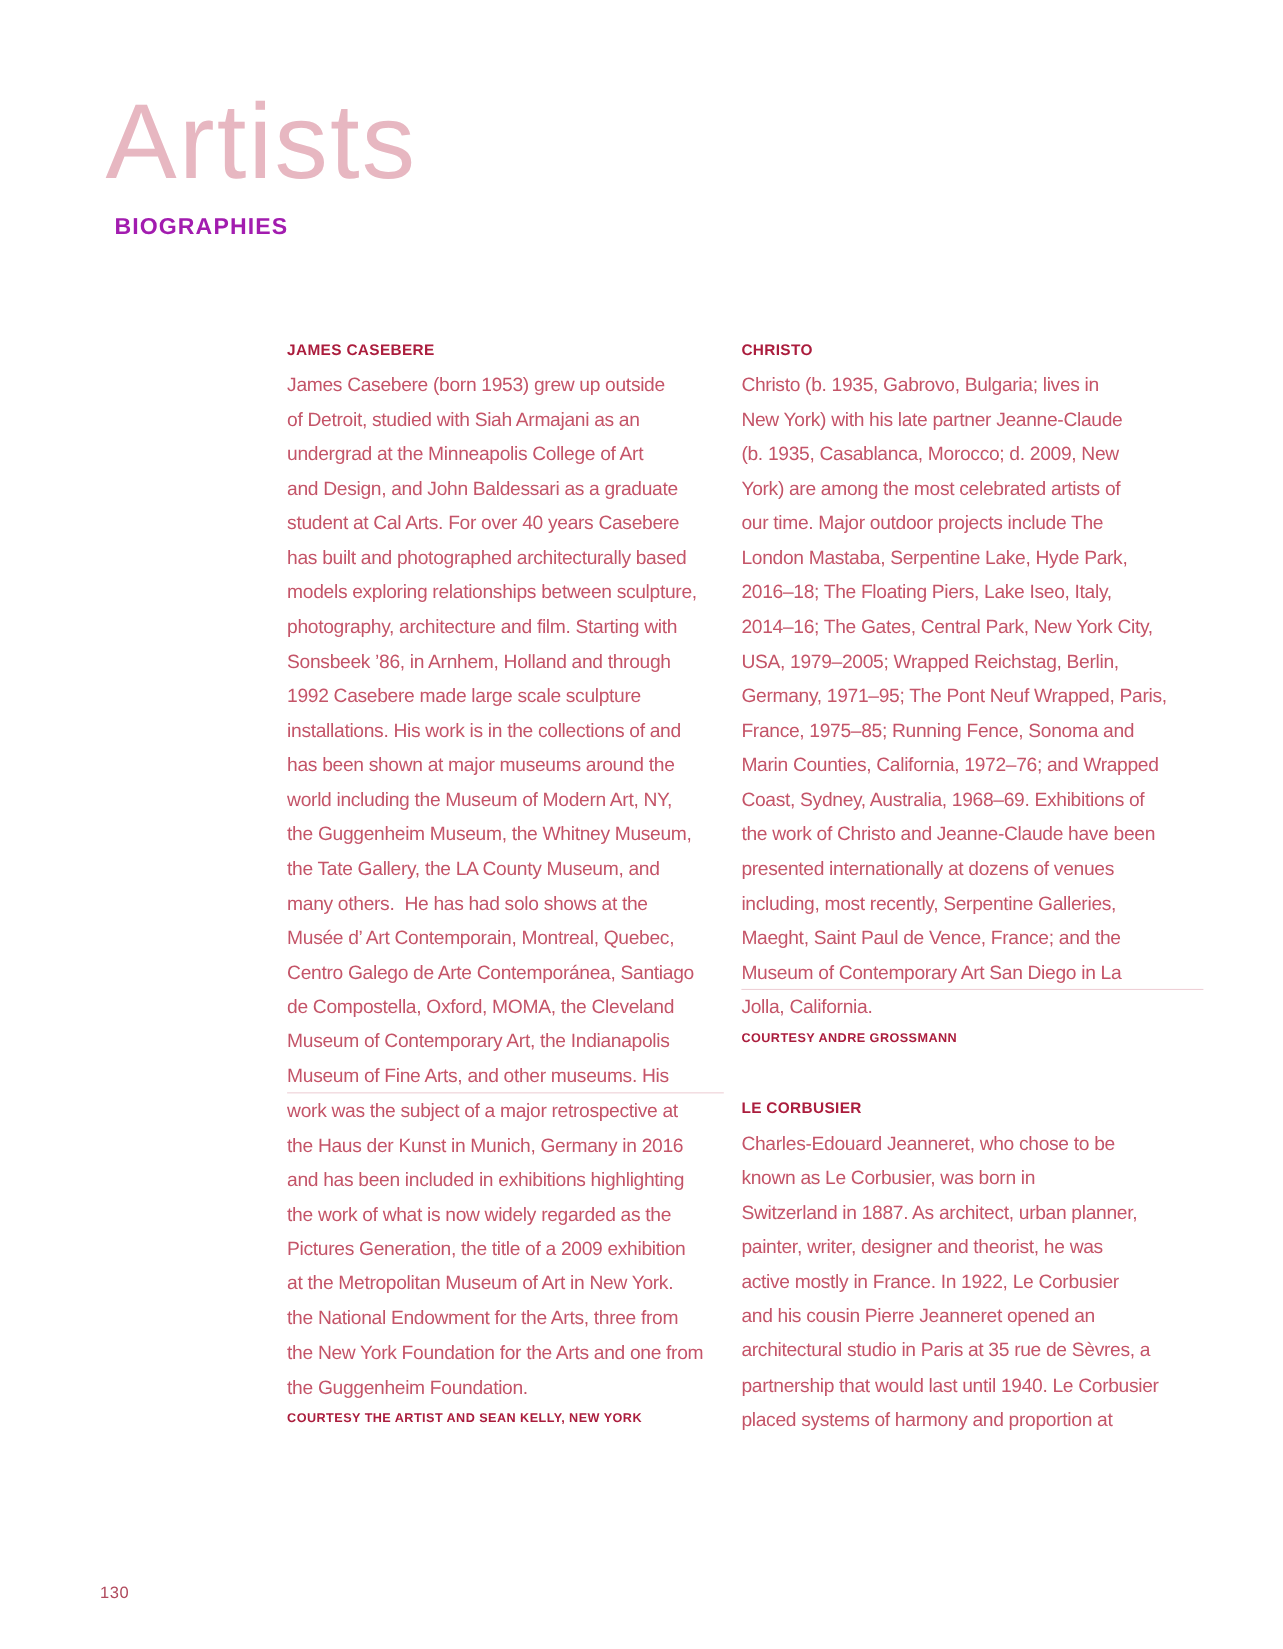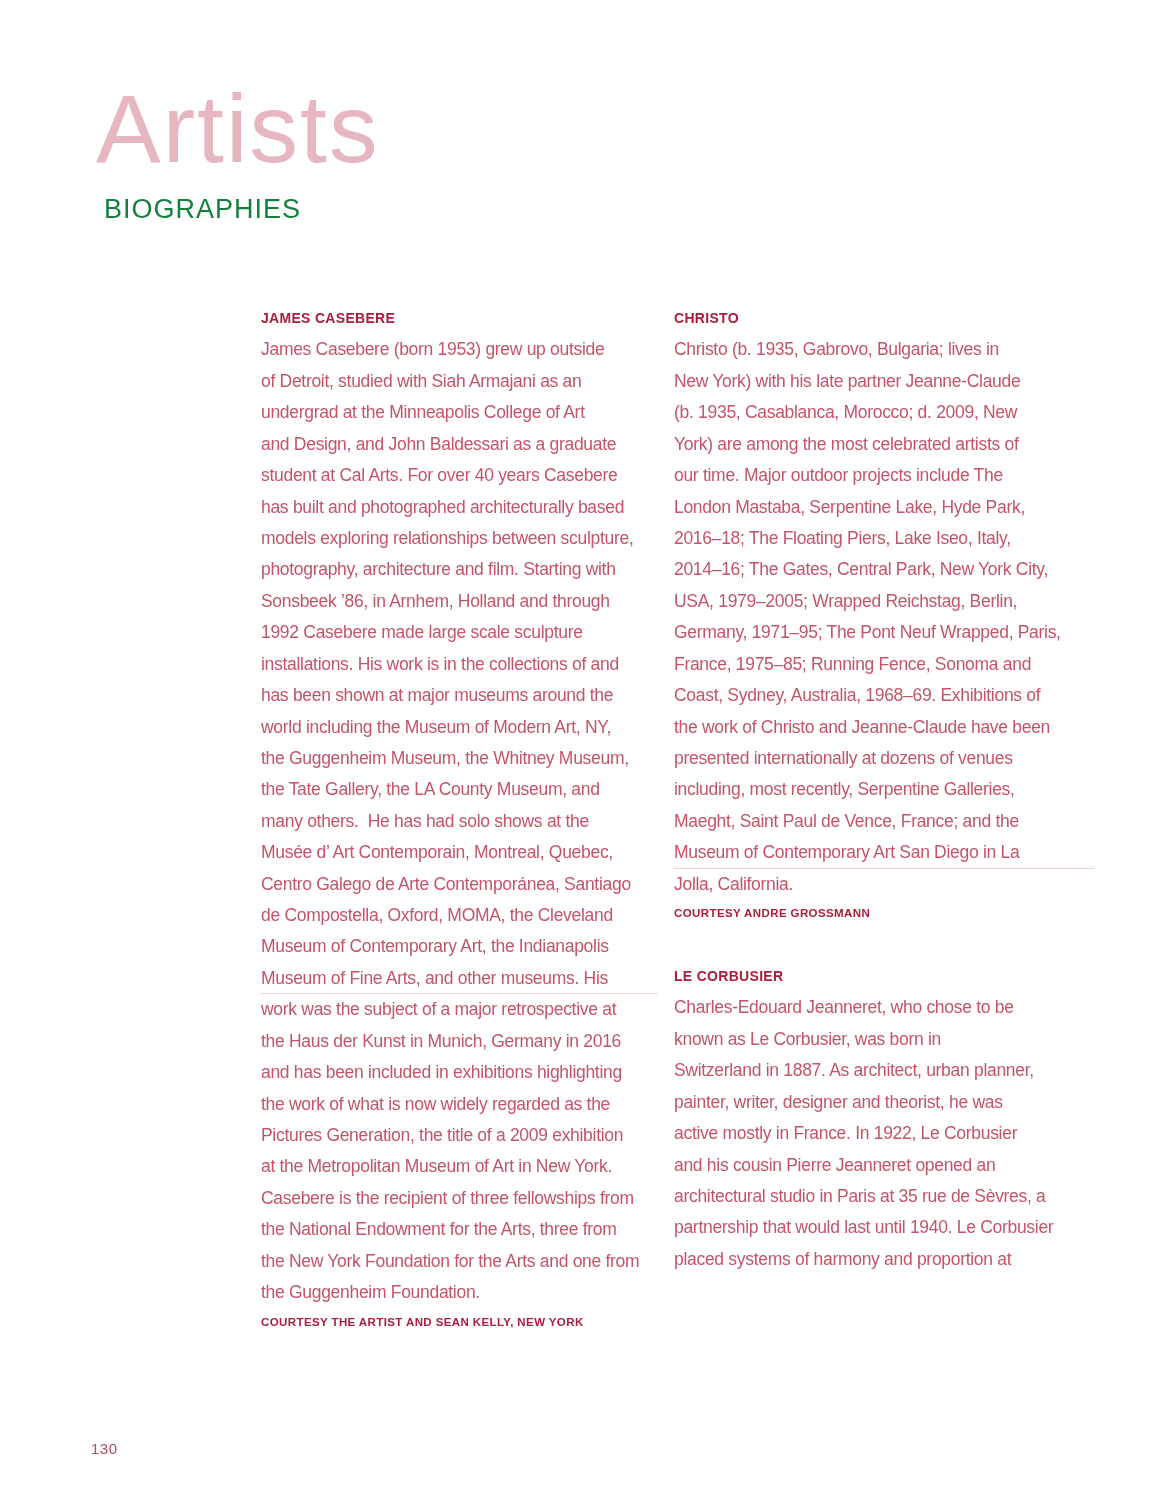--- a/index.html
+++ b/index.html
@@ -10,22 +10,22 @@
     position:relative;
     overflow:hidden;
   }
   .page-title{
     position:absolute;left:96px;top:80px;
     font-size:97px;font-weight:300;line-height:1;
     color:#e7b7c1;letter-spacing:2px;text-align:right;
   }
   .page-subtitle{
     position:absolute;left:104px;top:196px;
-    font-size:27px;font-weight:normal;line-height:1;
-    color:#15803d;letter-spacing:1px;
+    font-size:21px;font-weight:bold;line-height:1;
+    color:#a21caf;letter-spacing:1px;
   }
   .col{
     position:absolute;top:303px;
     font-size:17.5px;line-height:31.43px;letter-spacing:-0.3px;
     color:#c45468;
   }
   .col-left{left:261px;width:397px;}
   .col-right{left:674px;width:420px;}
   .bio-section + .bio-section{margin-top:40px;}
   .bio-heading{
@@ -76,41 +76,41 @@
       <div class="bio-line">Centro Galego de Arte Contemporánea, Santiago</div>
       <div class="bio-line">de Compostella, Oxford, MOMA, the Cleveland</div>
       <div class="bio-line">Museum of Contemporary Art, the Indianapolis</div>
       <div class="bio-line ruled">Museum of Fine Arts, and other museums. His</div>
       <div class="bio-line">work was the subject of a major retrospective at</div>
       <div class="bio-line">the Haus der Kunst in Munich, Germany in 2016</div>
       <div class="bio-line">and has been included in exhibitions highlighting</div>
       <div class="bio-line">the work of what is now widely regarded as the</div>
       <div class="bio-line">Pictures Generation, the title of a 2009 exhibition</div>
       <div class="bio-line">at the Metropolitan Museum of Art in New York.</div>
-      <div class="bio-line">Casebere is the recipient of three fellowships from</div>
       <div class="bio-line">the National Endowment for the Arts, three from</div>
       <div class="bio-line">the New York Foundation for the Arts and one from</div>
       <div class="bio-line">the Guggenheim Foundation.</div>
       <div class="courtesy">COURTESY THE ARTIST AND SEAN KELLY, NEW YORK</div>
     </section>
   </div>
 <div class="col col-right" id="col-right">
     <section class="bio-section">
       <div class="bio-heading">CHRISTO</div>
       <div class="bio-line">Christo (b. 1935, Gabrovo, Bulgaria; lives in</div>
       <div class="bio-line">New York) with his late partner Jeanne-Claude</div>
       <div class="bio-line">(b. 1935, Casablanca, Morocco; d. 2009, New</div>
       <div class="bio-line">York) are among the most celebrated artists of</div>
       <div class="bio-line">our time. Major outdoor projects include The</div>
       <div class="bio-line">London Mastaba, Serpentine Lake, Hyde Park,</div>
       <div class="bio-line">2016–18; The Floating Piers, Lake Iseo, Italy,</div>
       <div class="bio-line">2014–16; The Gates, Central Park, New York City,</div>
       <div class="bio-line">USA, 1979–2005; Wrapped Reichstag, Berlin,</div>
       <div class="bio-line">Germany, 1971–95; The Pont Neuf Wrapped, Paris,</div>
       <div class="bio-line">France, 1975–85; Running Fence, Sonoma and</div>
+      <div class="bio-line">Marin Counties, California, 1972–76; and Wrapped</div>
       <div class="bio-line">Coast, Sydney, Australia, 1968–69. Exhibitions of</div>
       <div class="bio-line">the work of Christo and Jeanne-Claude have been</div>
       <div class="bio-line">presented internationally at dozens of venues</div>
       <div class="bio-line">including, most recently, Serpentine Galleries,</div>
       <div class="bio-line">Maeght, Saint Paul de Vence, France; and the</div>
       <div class="bio-line ruled">Museum of Contemporary Art San Diego in La</div>
       <div class="bio-line">Jolla, California.</div>
       <div class="courtesy">COURTESY ANDRE GROSSMANN</div>
     </section>
     <section class="bio-section">

